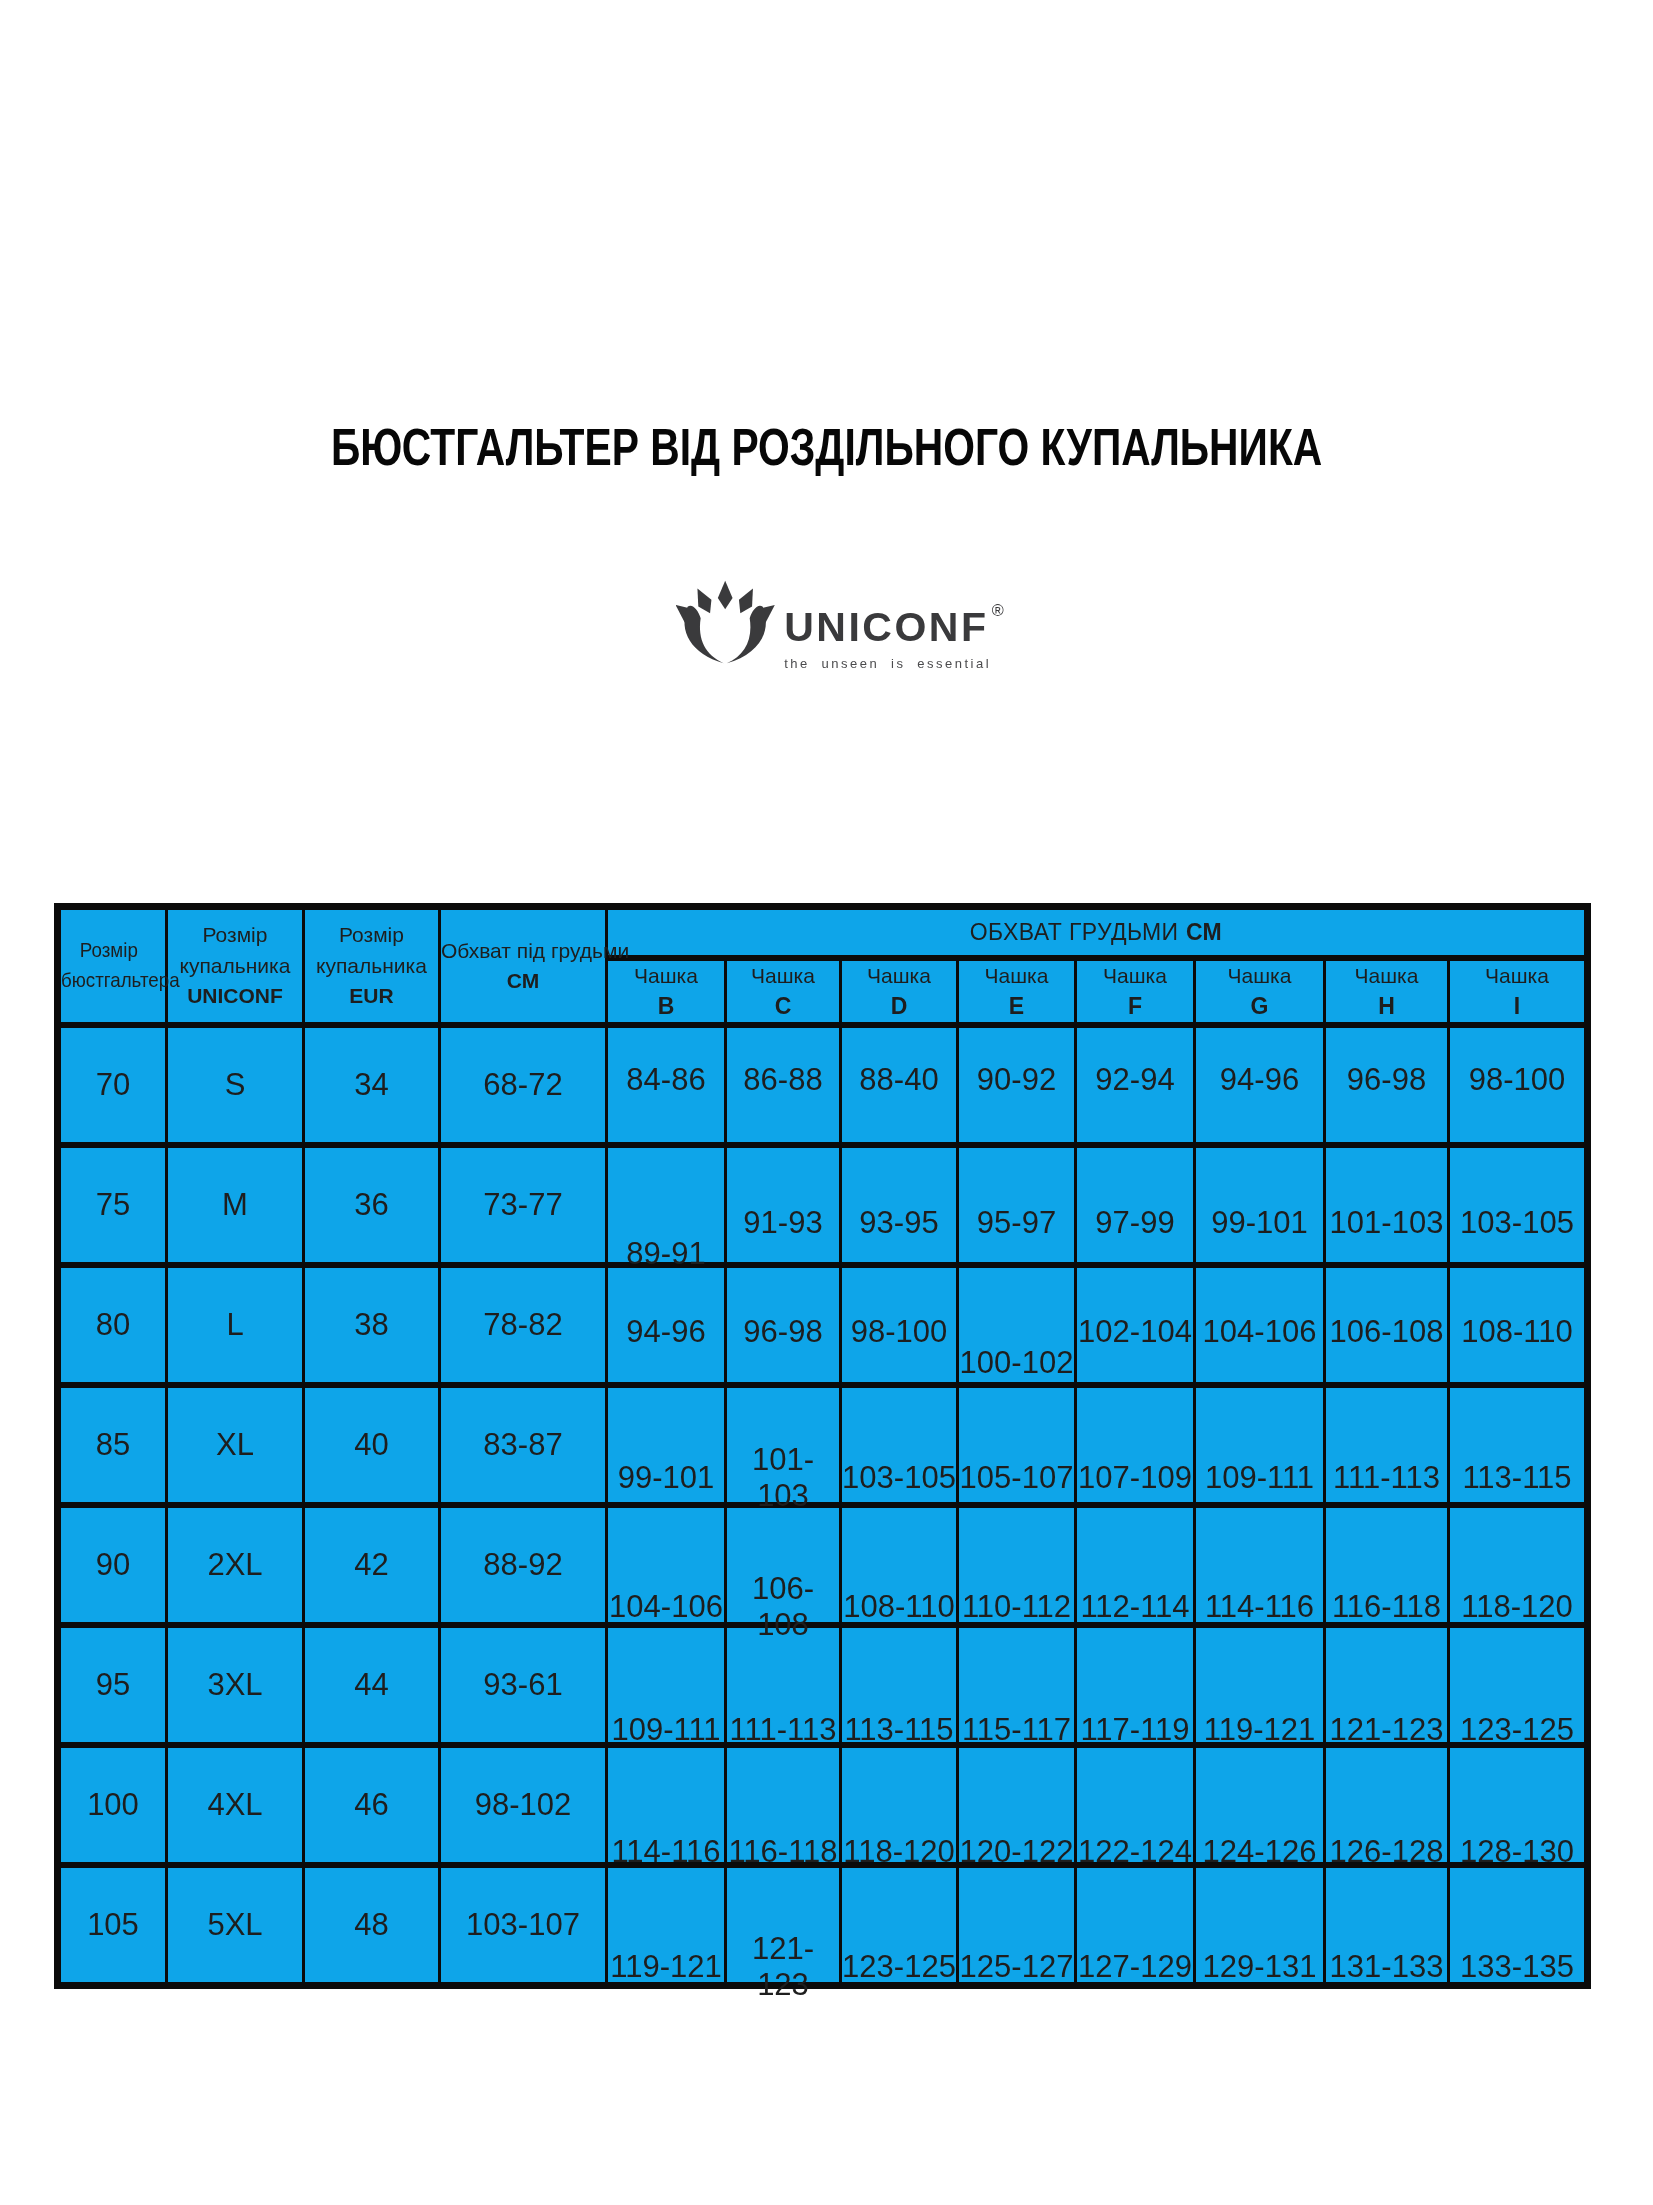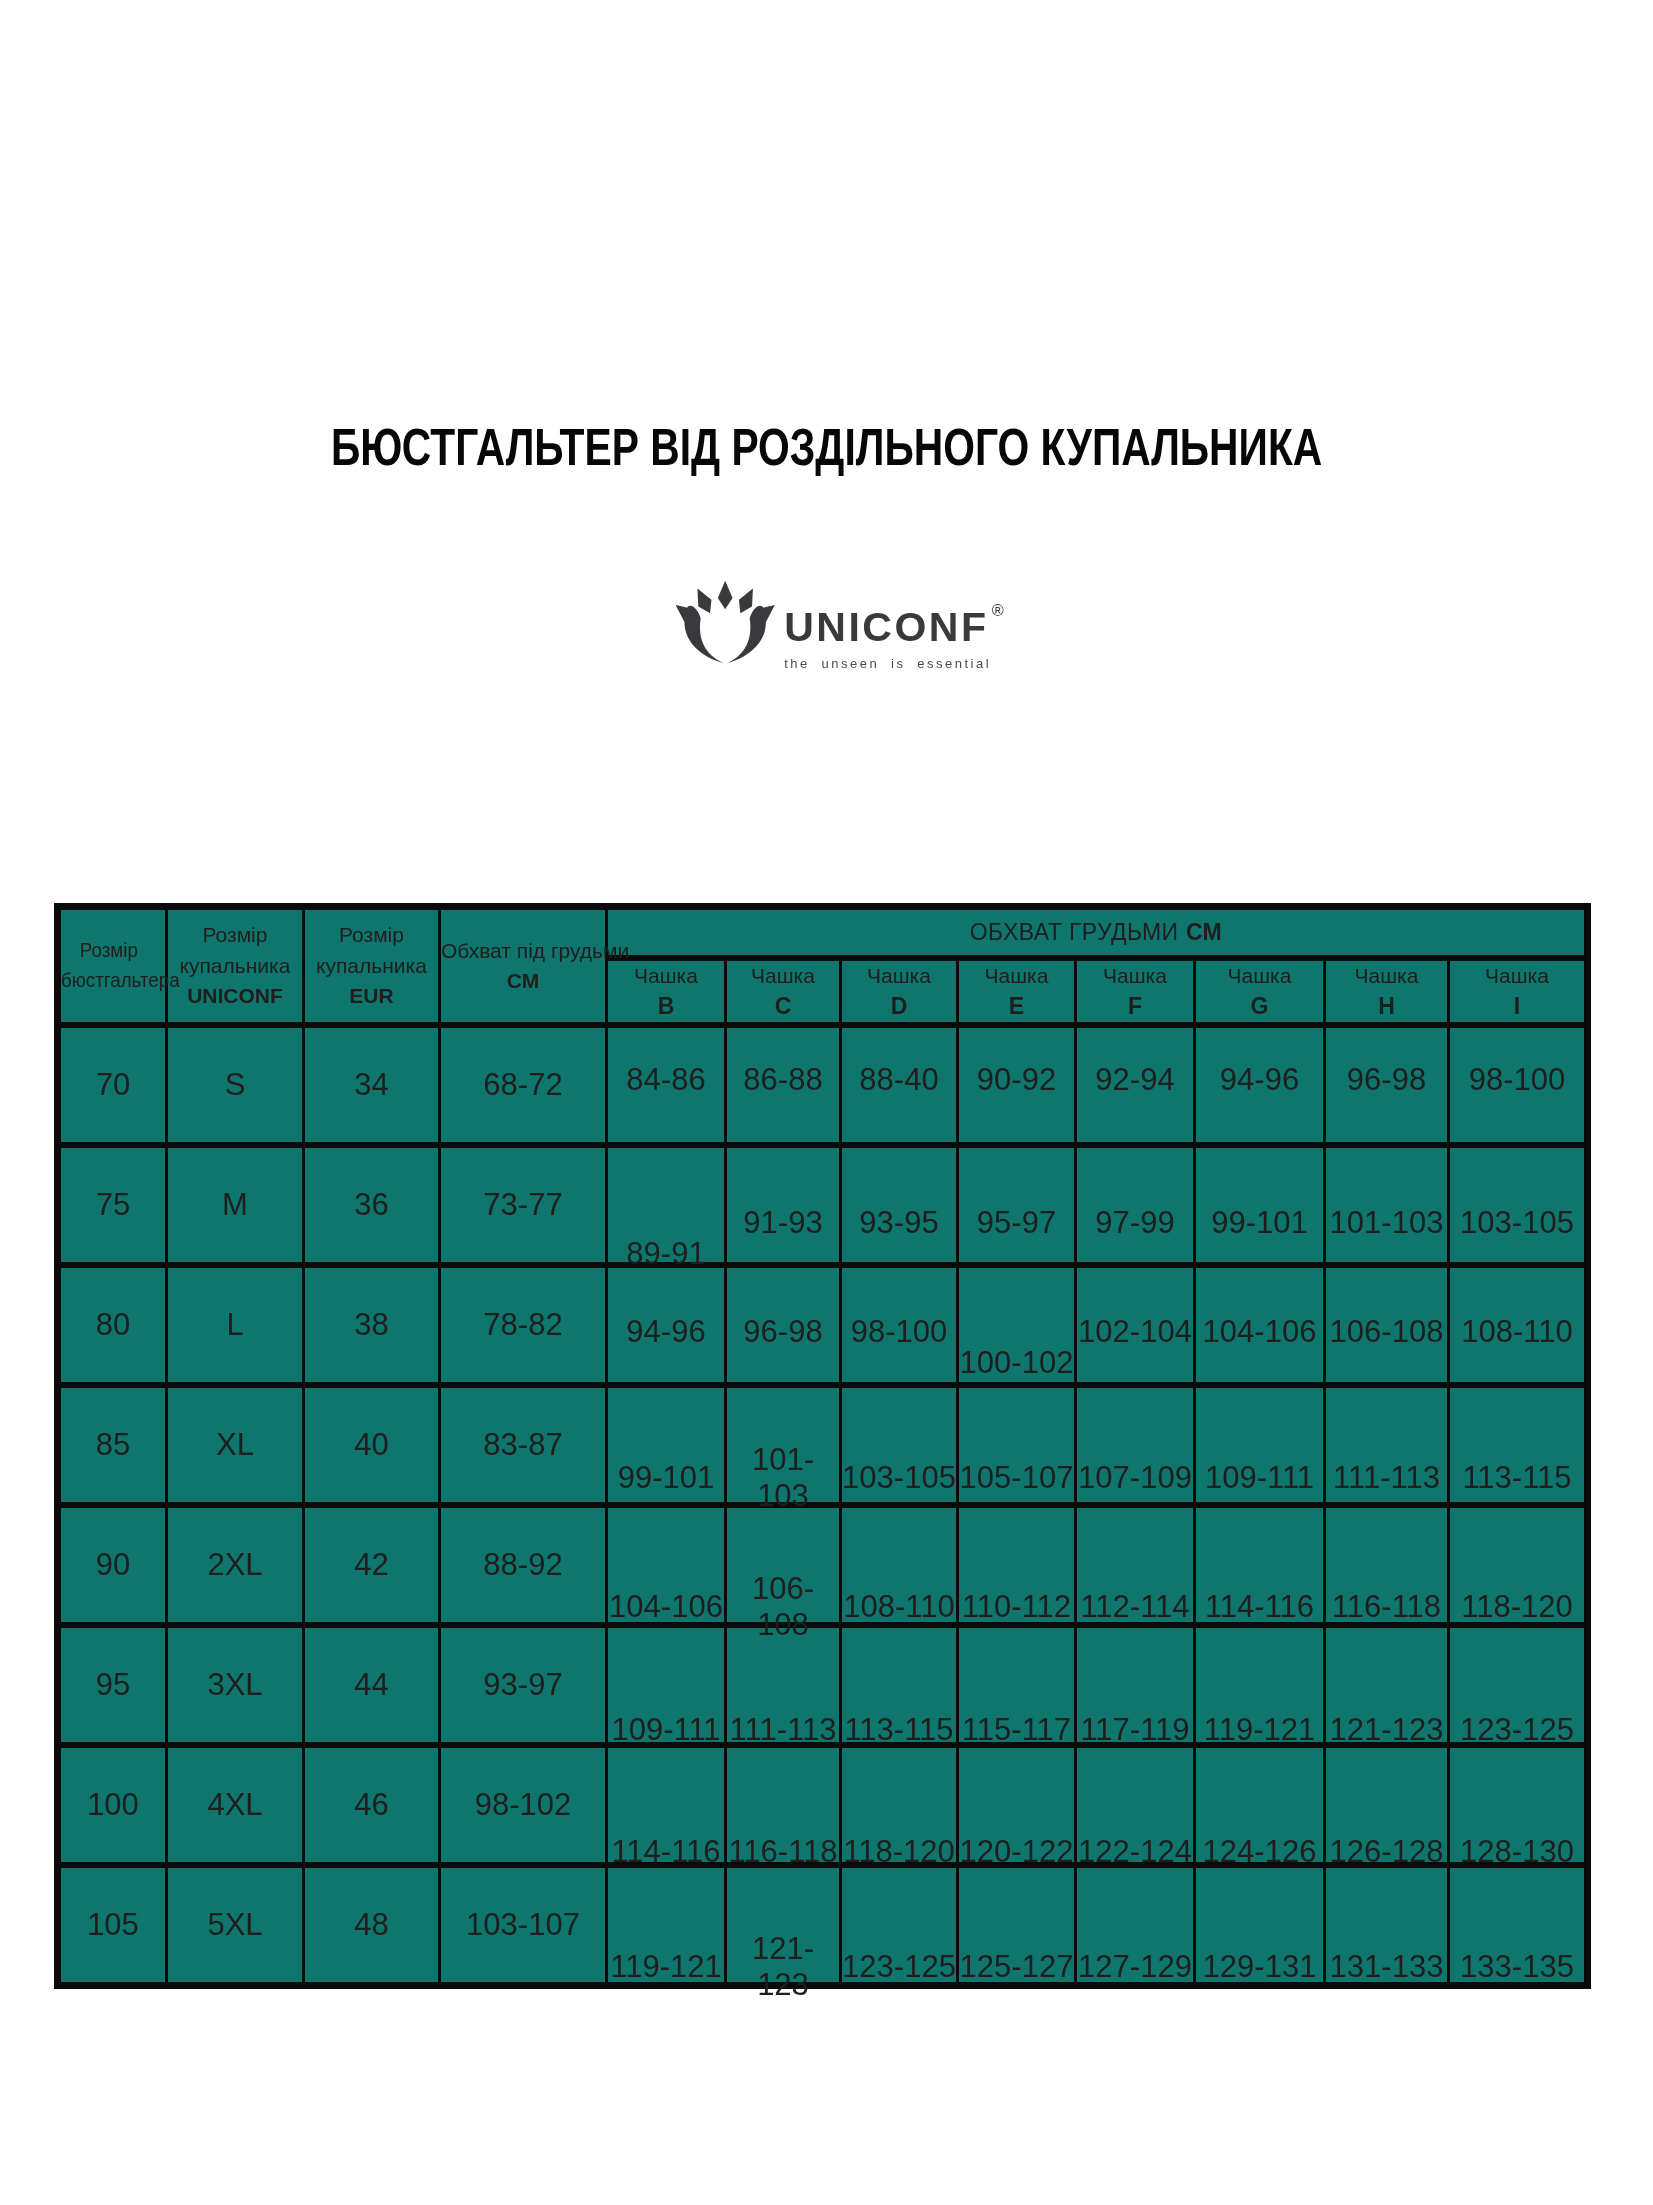--- a/index.html
+++ b/index.html
@@ -37,21 +37,21 @@
   }
   .reg{font-size:16.3px;color:#3a3a3c;margin-left:3.3px;position:relative;top:-4.9px;}
   .tagline{
     margin-top:8.2px;font-size:13px;letter-spacing:2.5px;word-spacing:5.7px;
     color:#4b4b4d;white-space:nowrap;
   }
 
   
   #size-table{
     position:absolute;left:54px;top:903px;width:1537px;
-    border-collapse:collapse;table-layout:fixed;background:#0f766e;
+    border-collapse:collapse;table-layout:fixed;background:#0ea5e9;
     border:7.4px solid #0b0b0b;
   }
   #size-table tr{border-top:6.5px solid #0b0b0b;border-bottom:6.5px solid #0b0b0b;}
   #size-table th,#size-table td{
     border:3.3px solid #0b0b0b;padding:0;margin:0;
     text-align:center;vertical-align:middle;font-weight:normal;color:#1e1e1e;
     overflow:visible;
   }
   .col-head{font-size:21px;line-height:1.45;}
   .col-head .hline{display:block;white-space:nowrap;}
@@ -249,21 +249,21 @@
           <td class="data cup"><span style="top: 42px;">110-112</span></td>
           <td class="data cup"><span style="top: 42px;">112-114</span></td>
           <td class="data cup"><span style="top: 42px;">114-116</span></td>
           <td class="data cup"><span style="top: 42px;">116-118</span></td>
           <td class="data cup"><span style="top: 42px;">118-120</span></td>
         </tr>
         <tr style="height: 120px;">
           <td class="data"><span>95</span></td>
           <td class="data"><span>3XL</span></td>
           <td class="data"><span>44</span></td>
-          <td class="data"><span>93-97</span></td>
+          <td class="data"><span>93-61</span></td>
           <td class="data cup"><span style="top: 45px;">109-111</span></td>
           <td class="data cup"><span style="top: 45px;">111-113</span></td>
           <td class="data cup"><span style="top: 45px;">113-115</span></td>
           <td class="data cup"><span style="top: 45px;">115-117</span></td>
           <td class="data cup"><span style="top: 45px;">117-119</span></td>
           <td class="data cup"><span style="top: 45px;">119-121</span></td>
           <td class="data cup"><span style="top: 45px;">121-123</span></td>
           <td class="data cup"><span style="top: 45px;">123-125</span></td>
         </tr>
         <tr style="height: 120px;">

